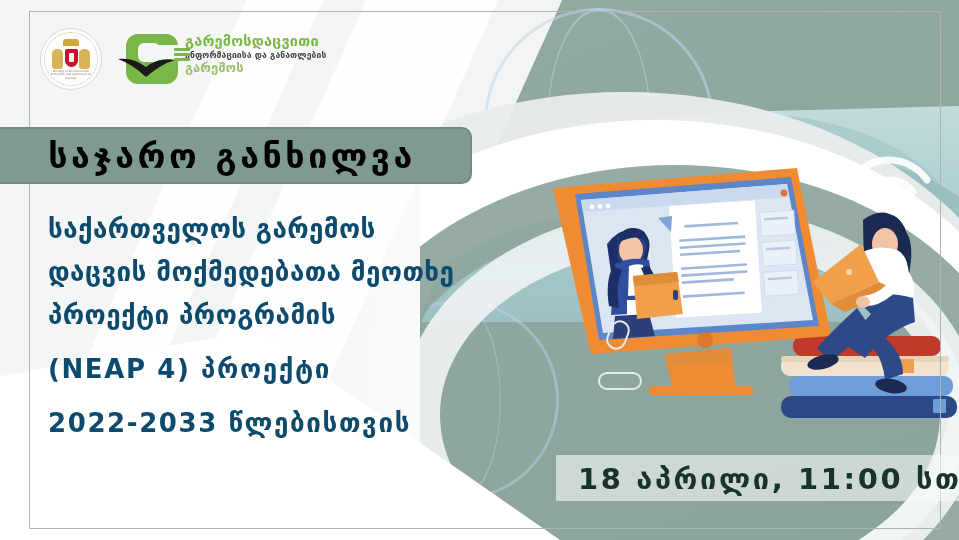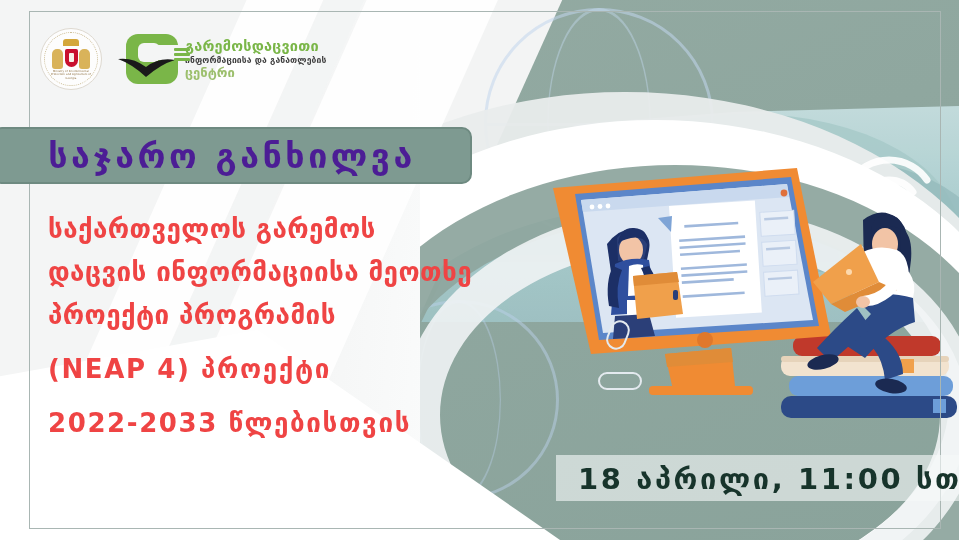--- a/index.html
+++ b/index.html
@@ -84,21 +84,21 @@
     width:5px; height:9px; background:#f7f3ea; border-radius:1px; }
   .emblem .crown { position:absolute; top:10px; left:50%; transform:translateX(-50%);
     width:16px; height:7px; background:#d4a73c; border-radius:3px 3px 0 0; z-index:4; }
   .emblem .lion { position:absolute; top:20px; width:11px; height:20px;
     background:#d9b35a; border-radius:5px 5px 3px 3px; }
   .emblem .lion.l { left:11px; } .emblem .lion.r { right:11px; }
   .emblem .cap { position:absolute; bottom:9px; left:50%; transform:translateX(-50%);
     font-size:2.6px; line-height:3.4px; color:#8b6b3a; text-align:center; width:44px;
     letter-spacing:.1px; }
 
-  .cen-logo { display:flex; align-items:center; gap:7px; }
+  .cen-logo { display:flex; align-items:flex-start; gap:7px; }
   .cen-mark { position:relative; width:52px; height:50px; }
   .cen-mark .sq { position:absolute; inset:0; border-radius:12px;
     background:#7ab648; }
   .cen-mark .notch { position:absolute; right:0px; top:11px; width:25px; height:15px;
     background:#f4f5f5; border-radius:5px 0 0 5px; }
   .cen-mark .hole { position:absolute; left:12px; top:9px; width:22px; height:19px;
     background:#f4f5f5; border-radius:6px; }
   .cen-mark .book { position:absolute; left:-9px; bottom:5px; width:60px; height:24px; }
   .cen-mark .book svg { width:100%; height:100%; display:block; }
   .cen-bars { position:absolute; right:-12px; top:14px; width:16px; }
@@ -108,26 +108,26 @@
   .cen-text { line-height:1.05; }
   .cen-t1 { font-size:14.5px; font-weight:bold; color:#7ab648; letter-spacing:.2px; }
   .cen-t2 { font-size:8.6px; font-weight:bold; color:#3d3d3d; letter-spacing:.1px;
     margin-top:2px; }
   .cen-t3 { font-size:13px; font-weight:bold; color:#9cbf6c; margin-top:1px; }
 
   
   .banner { position:absolute; left:-8px; top:127px; width:480px; height:57px;
     background:#7e9a91; border:2px solid #6e8a81; border-radius:10px;
     display:flex; align-items:center; justify-content:center; }
-  .banner-text { color:#4c1d95; font-size:34px; font-weight:bold;
+  .banner-text { color:#000000; font-size:34px; font-weight:bold;
     letter-spacing:3.5px; white-space:nowrap; }
 
   
   .body-lines { position:absolute; left:48px; top:216px; width:400px; }
-  .bl { color:#ef4444; font-size:26px; font-weight:bold; letter-spacing:.4px;
+  .bl { color:#0c4a6e; font-size:26px; font-weight:bold; letter-spacing:.4px;
     line-height:1.0; margin-bottom:17px; white-space:nowrap; }
   .bl.latin { letter-spacing:1.6px;margin-top:28px; }
 
   
   .date-strip { position:absolute; left:556px; top:455px; width:403px; height:46px;
     background:rgba(246,248,248,.62); }
   .date-text { position:absolute; left:578px; top:462px; color:#17342b;
     font-size:29px; font-weight:bold; letter-spacing:2.6px; white-space:nowrap; }
 
   
@@ -317,32 +317,32 @@
         </div>
         <div class="cen-bars">
           <i></i>
             <i></i>
             <i></i>
         </div>
       </div>
       <div class="cen-text">
         <div class="cen-t1">გარემოსდაცვითი</div>
         <div class="cen-t2">ინფორმაციისა და განათლების</div>
-        <div class="cen-t3">ცენტრი</div>
+        <div class="cen-t3">გარემოს</div>
       </div>
     </div>
   </div>
 
   <div class="banner">
     <div class="banner-text">საჯარო განხილვა</div>
   </div>
 
   <div class="body-lines">
     <div class="bl">საქართველოს გარემოს</div>
-    <div class="bl">დაცვის ინფორმაციისა მეოთხე</div>
+    <div class="bl">დაცვის მოქმედებათა მეოთხე</div>
     <div class="bl">პროექტი პროგრამის</div>
     <div class="bl latin">(NEAP 4) პროექტი</div>
     <div class="bl latin">2022-2033 წლებისთვის</div>
   </div>
 
   <div class="date-strip"></div>
   <div class="date-text">18 აპრილი, 11:00 სთ</div>
 
 </div>
 

